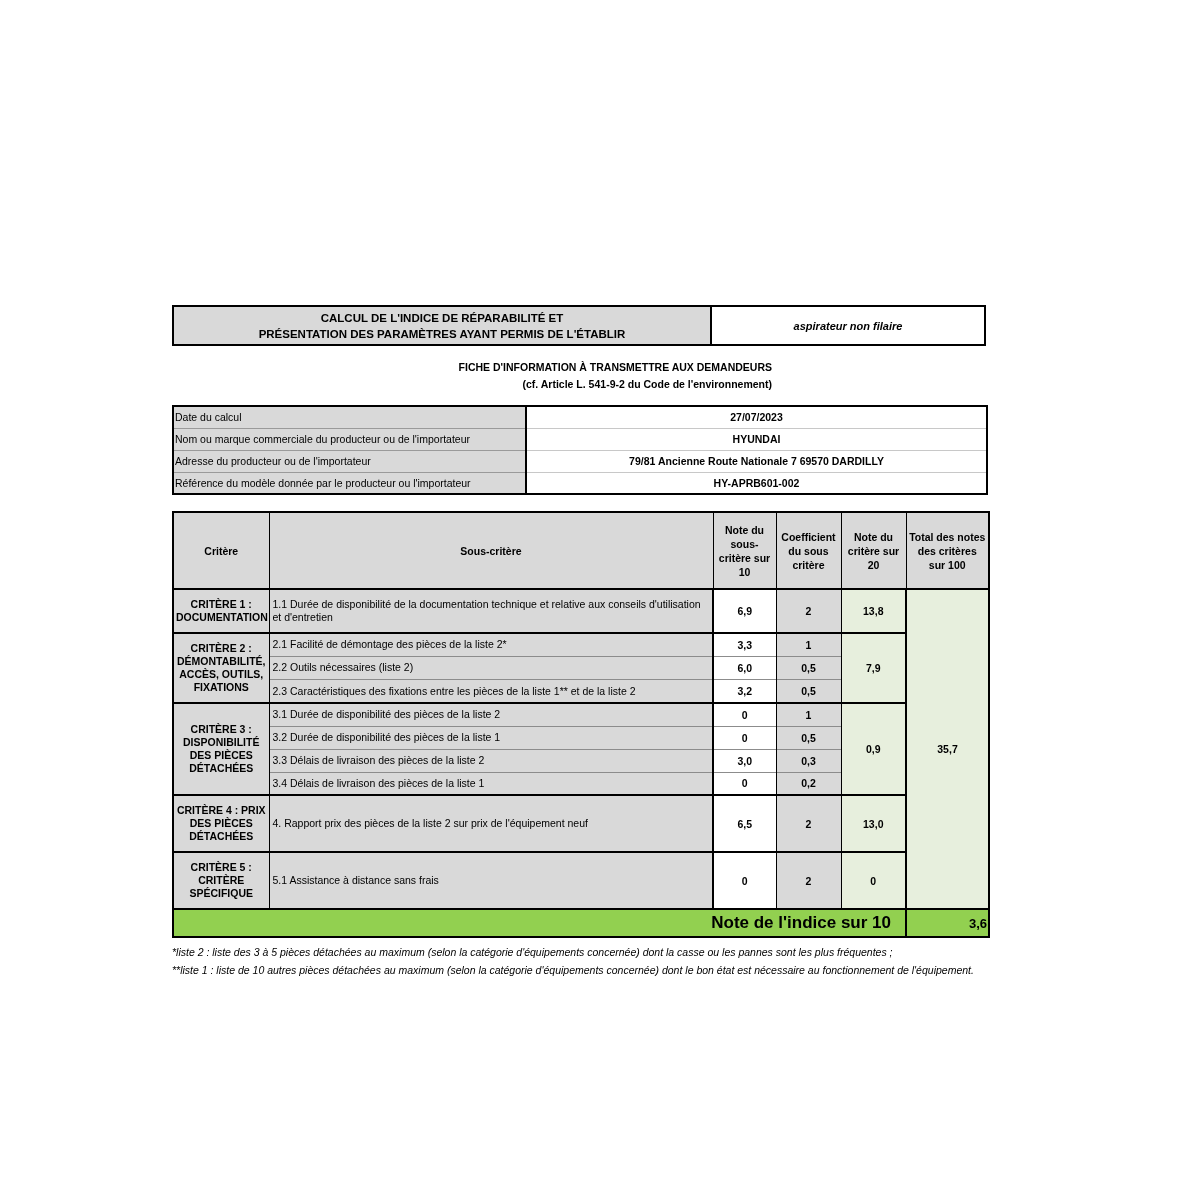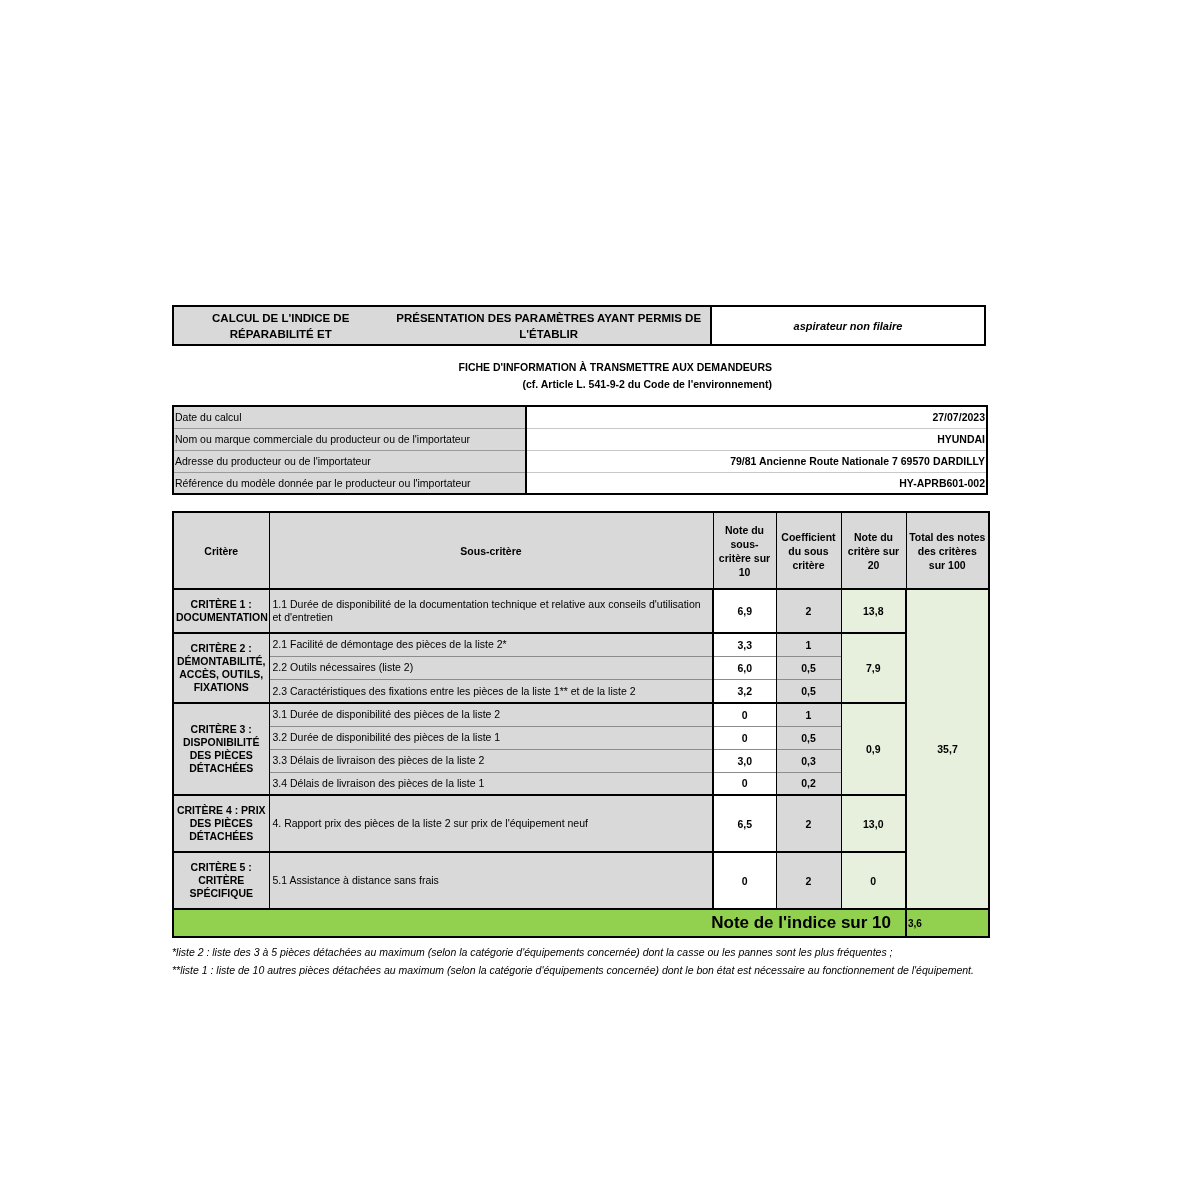--- a/index.html
+++ b/index.html
@@ -25,21 +25,21 @@
 
   
   .title-row { display: flex; width: 816px; }
   .title-box {
     box-sizing: border-box;
     width: 540px;
     height: 41px;
     background: #d9d9d9;
     border: 2px solid #000;
     display: flex;
-    flex-direction: row;
+    flex-direction: column;
     justify-content: center;
     align-items: center;
     text-align: center;
     font-weight: bold;
     font-size: 11.5px;
     line-height: 16px;
   }
   .product-box {
     box-sizing: border-box;
     width: 276px;
@@ -81,21 +81,21 @@
     vertical-align: middle;
   }
   .info-table td.ilabel {
     width: 353px;
     background: #d9d9d9;
     border-right: 2px solid #000;
     border-top: 1px solid #9a9a9a;
   }
   .info-table td.ivalue {
     background: #ffffff;
-    text-align: right;
+    text-align: center;
     font-weight: bold;
     border-top: 1px solid #c8c8c8;
   }
   .info-table tr:first-child td { border-top: none; }
 
   
   .main-table {
     margin-top: 16px;
     width: 816px;
     border-collapse: collapse;
@@ -177,23 +177,23 @@
     height: 28px;
     border-top: 2px solid #000;
   }
   .main-table td.final-label {
     text-align: right;
     font-weight: bold;
     font-size: 17px;
     padding-right: 14px;
   }
   .main-table td.final-value {
-    text-align: left;
-    font-weight: bold;
-    font-size: 10px;
+    text-align: right;
+    font-weight: bold;
+    font-size: 13px;
     border-left: 2px solid #000;
   }
 
   
   .footnotes {
     margin-top: 5px;
     font-style: italic;
     font-size: 10.5px;
     line-height: 18px;
     width: 816px;

